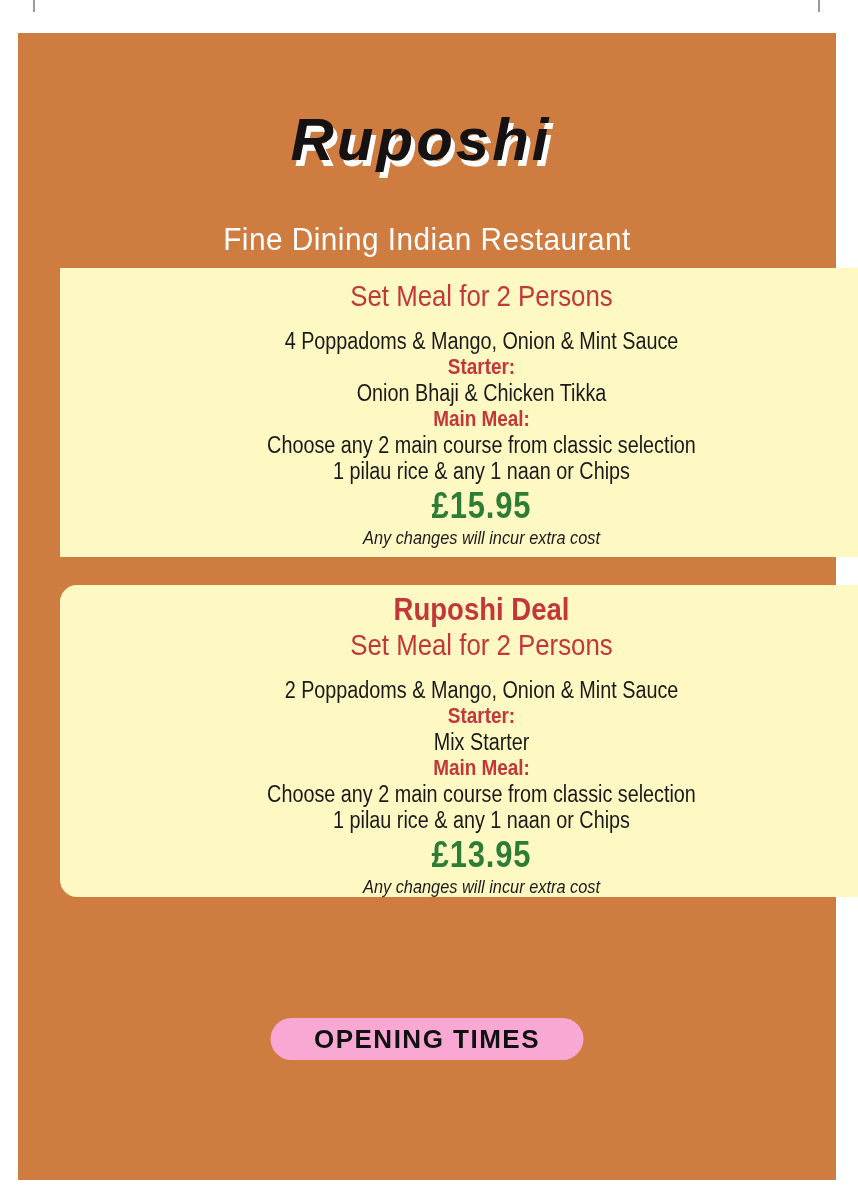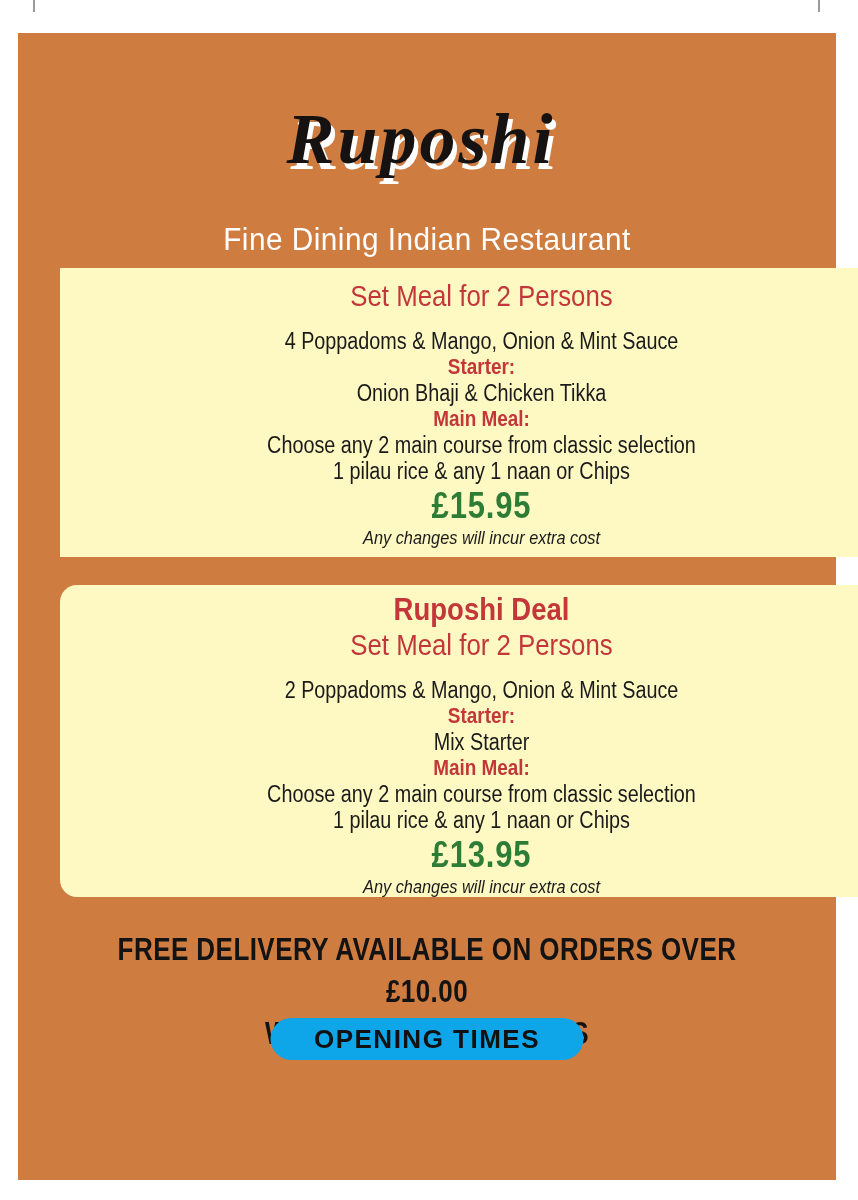--- a/index.html
+++ b/index.html
@@ -28,24 +28,24 @@
     left: 18px; top: 33px;
     width: 818px; height: 1147px;
     background: #cf7c41;
     text-align: center;
   }
 
   .logo {
     position: absolute;
     top: 34px; left: 0; right: 12px;
     height: 145px; line-height: 145px;
-    font-family: Liberation Serif, serif;
+    font-family: Liberation Sans, sans-serif;
     font-style: italic;
     font-weight: bold;
-    font-size: 72px;
+    font-size: 60px;
     letter-spacing: 3px;
     color: #161211;
     text-shadow: 4px 6px 0 #ffffff;
   }
 
   .tagline {
     position: absolute;
     top: 190px; left: 0; right: 0;
     font-size: 31px;
     line-height: 34px;
@@ -118,21 +118,21 @@
     letter-spacing: 0.5px;
     transform: scaleX(0.84);
     transform-origin: 50% 50%;
   }
 
   .pill {
     position: absolute;
     top: 985px; left: 50%;
     transform: translateX(-50%);
     width: 313px; height: 42px;
-    background: #0ea5e9;
+    background: #f9a8d4;
     border-radius: 21px;
     line-height: 42px;
     font-size: 26px;
     font-weight: bold;
     letter-spacing: 1.5px;
     color: #111111;
   }
 
   .times {
     position: absolute;
@@ -180,24 +180,20 @@
         <p class="label">Starter:</p>
         <p class="body-line">Mix Starter</p>
         <p class="label">Main Meal:</p>
         <p class="body-line">Choose any 2 main course from classic selection</p>
         <p class="body-line">1 pilau rice &amp; any 1 naan or Chips</p>
         <p class="price">£13.95</p>
         <p class="note">Any changes will incur extra cost</p>
       </div>
     </section>
 
-    <div class="delivery">
-      <div class="delivery-line">FREE DELIVERY AVAILABLE ON ORDERS OVER £10.00</div>
-      <div class="delivery-line">WITHIN A 3 MILE RADIUS</div>
-    </div>
 
     <div class="pill">
       <span>OPENING TIMES</span>
     </div>
 
 
   </div>
 </div>
 
 </body></html>

